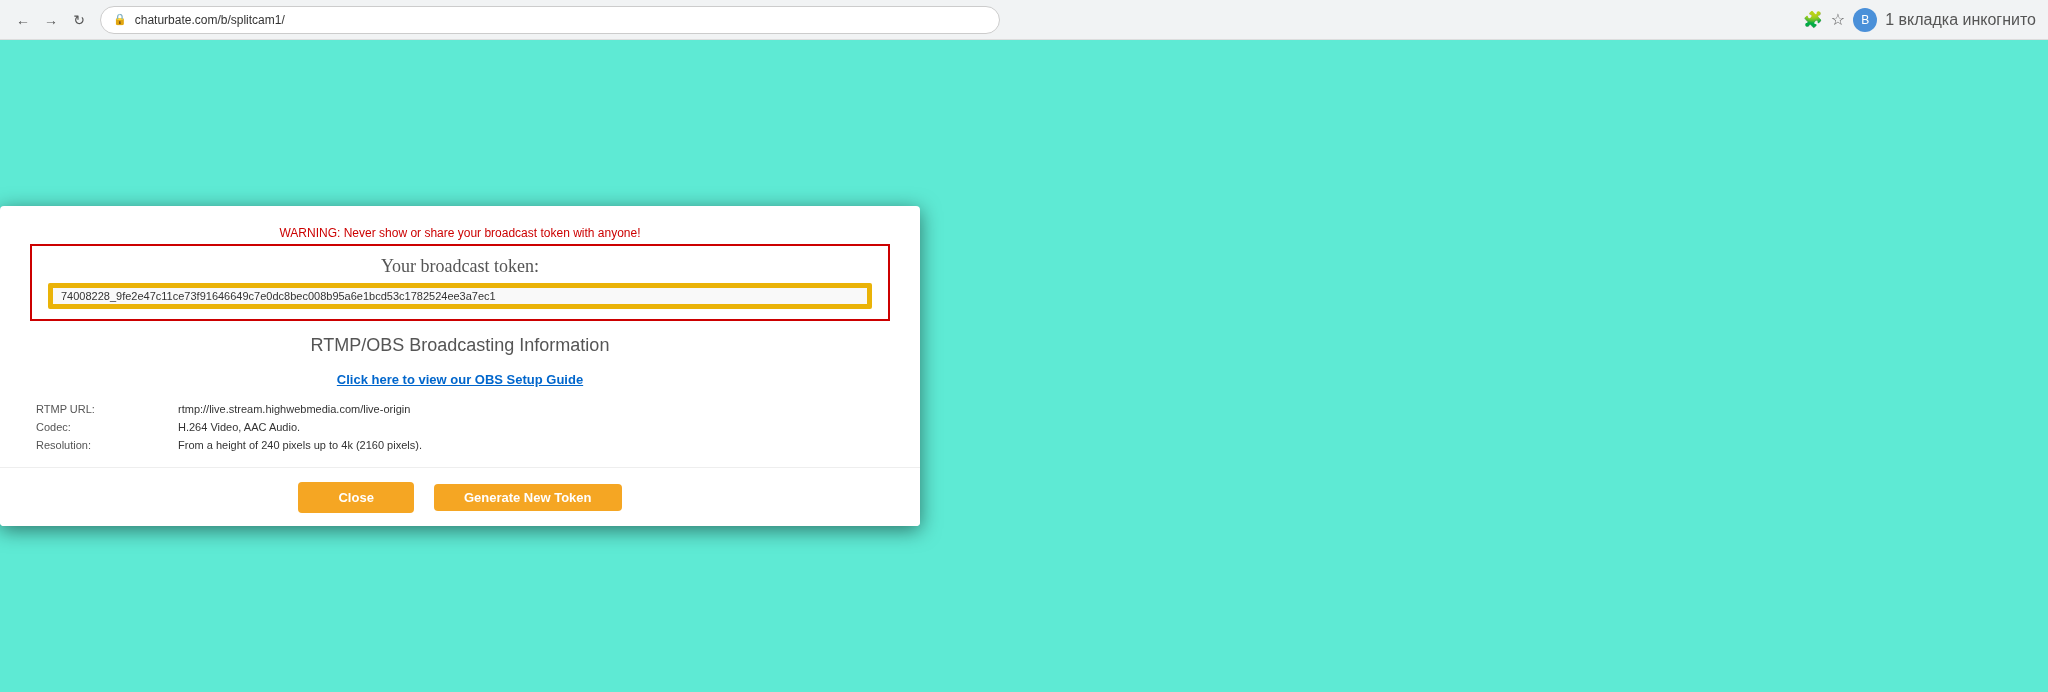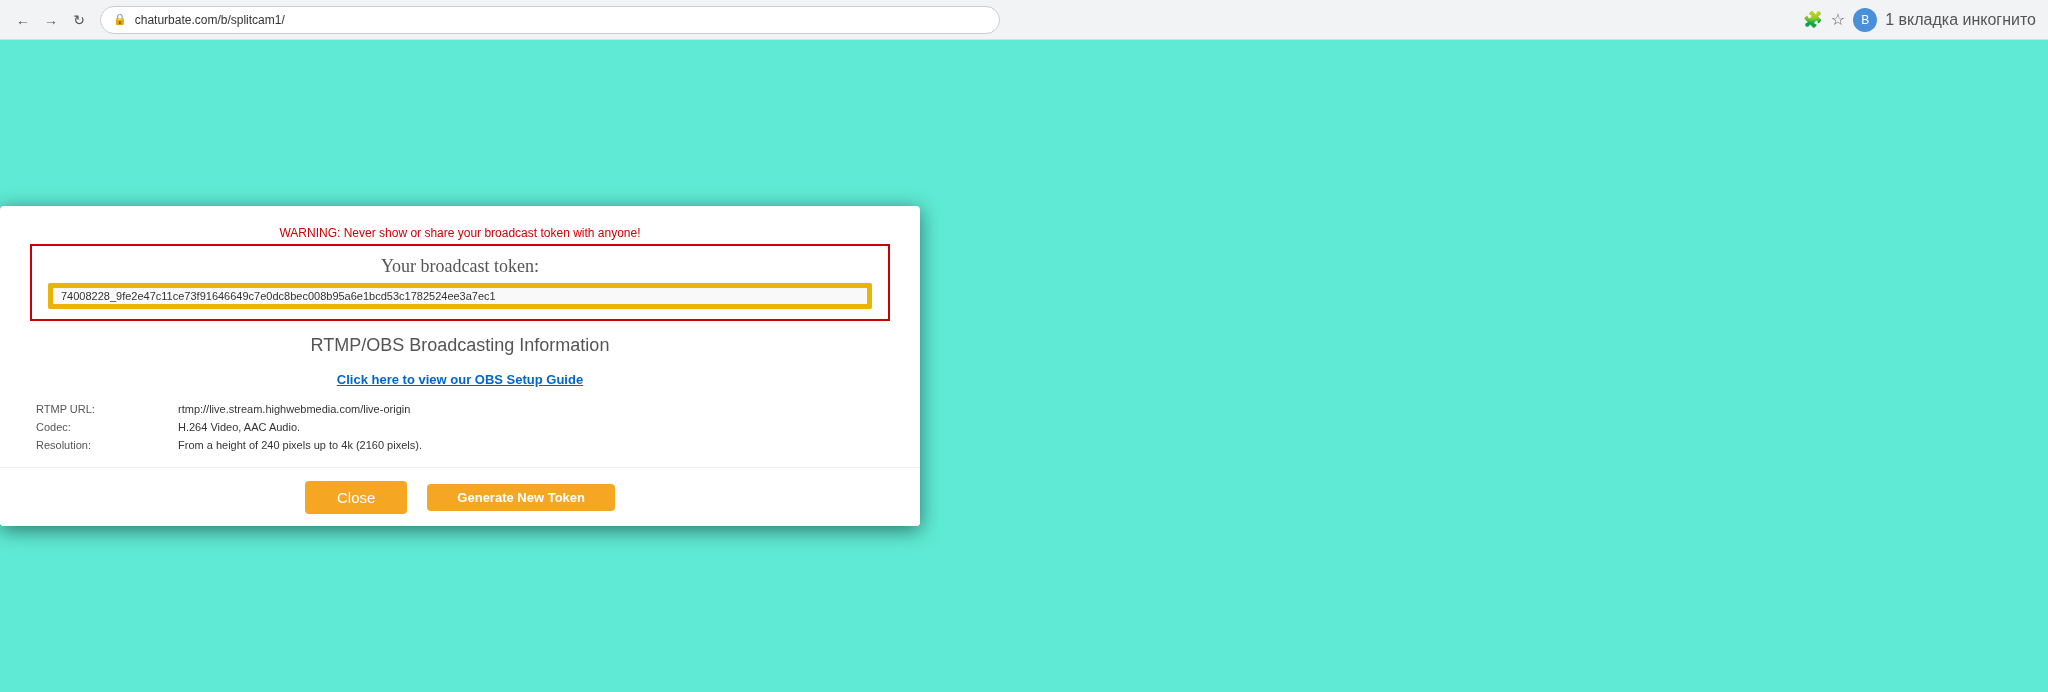--- a/index.html
+++ b/index.html
@@ -225,24 +225,24 @@
       gap: 20px;
       padding: 0 30px;
       position: relative;
     }
 
     .btn-close {
       background: #f5a623;
       color: white;
       border: none;
       border-radius: 4px;
-      padding: 8px 32px;
-      font-size: 15px;
-      cursor: pointer;
-      font-weight: normal;
+      padding: 8px 40px;
+      font-size: 13px;
+      cursor: pointer;
+      font-weight: bold;
     }
 
     .btn-generate {
       background: #f5a623;
       color: white;
       border: none;
       border-radius: 4px;
       padding: 6px 30px;
       font-size: 13px;
       cursor: pointer;

